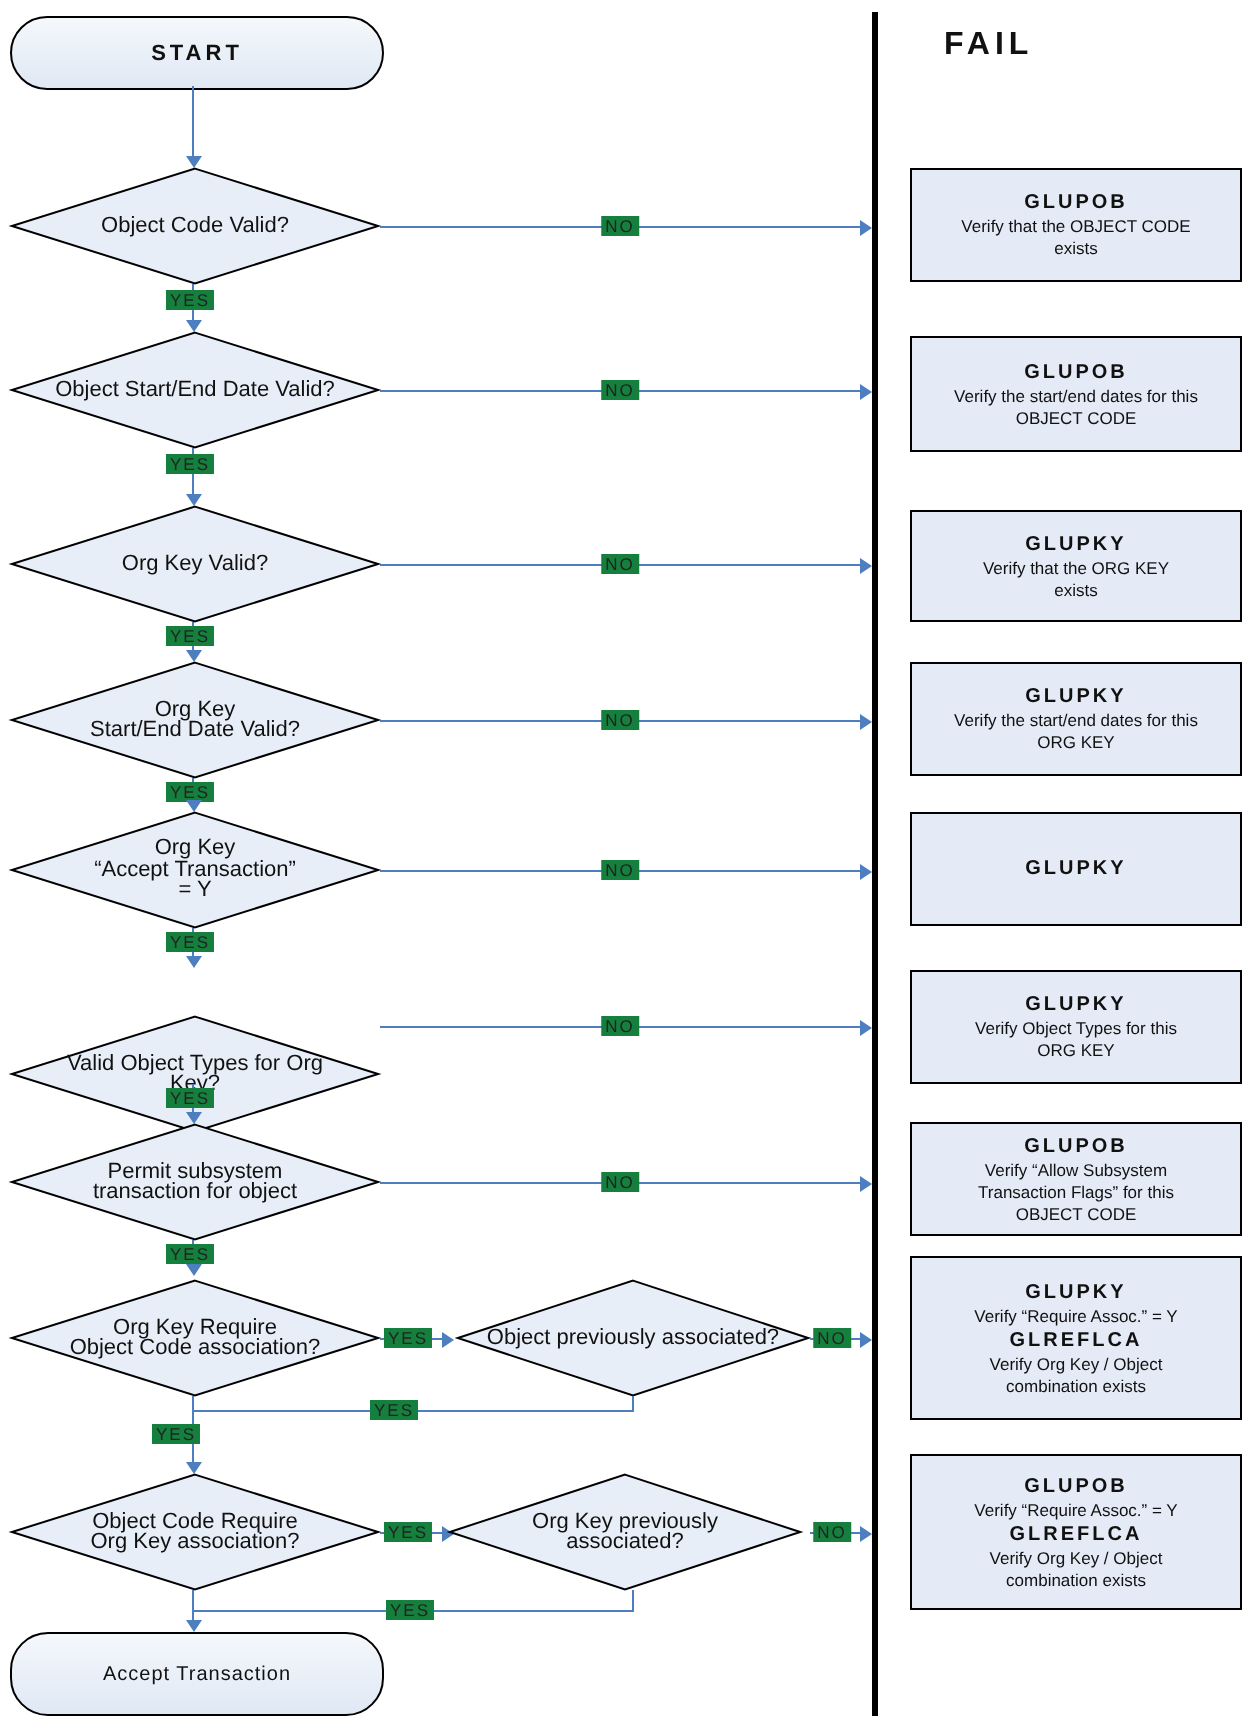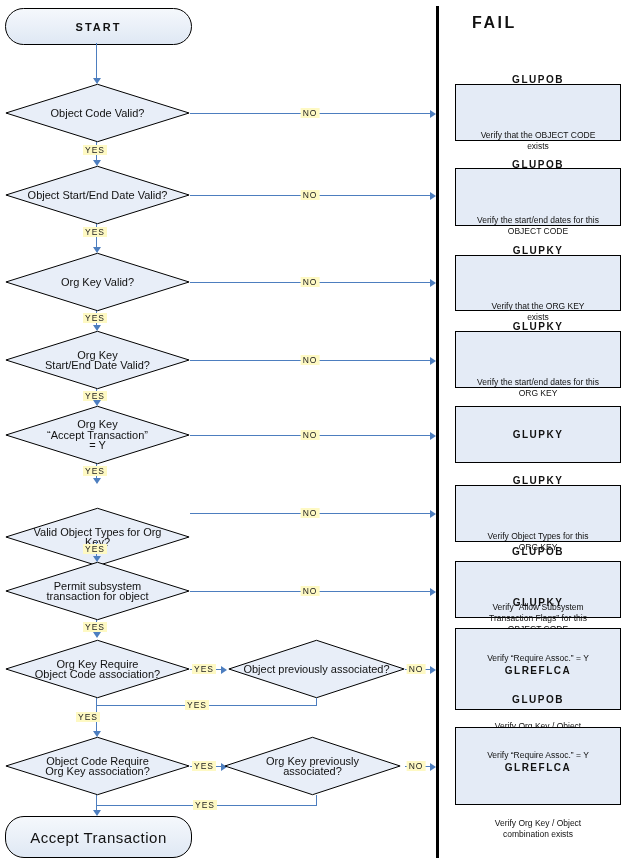--- a/index.html
+++ b/index.html
@@ -3,37 +3,37 @@
 <meta charset="utf-8">
 <style>
   html,body{margin:0;padding:0;background:#fff;}
   #canvas{position:relative;width:628px;height:866px;background:#fff;overflow:hidden;
           font-family:"Liberation Sans","DejaVu Sans",sans-serif;color:#111;}
   
   .vl{position:absolute;width:1px;background:var(--line);}
   .hl{position:absolute;height:1px;background:var(--line);}
   .arr-d{position:absolute;width:0;height:0;border-left:4px solid transparent;border-right:4px solid transparent;border-top:6px solid var(--line);}
   .arr-r{position:absolute;width:0;height:0;border-top:4px solid transparent;border-bottom:4px solid transparent;border-left:6px solid var(--line);}
-  .tag{position:absolute;transform:translateX(-50%);background:#fef9c3;padding:0 2px;
+  .tag{position:absolute;transform:translateX(-50%);background:#15803d;padding:0 2px;
        font-size:8.5px;line-height:10px;letter-spacing:1px;color:#222;white-space:nowrap;}
   
   .oval{position:absolute;border:1.4px solid #000;border-radius:19px;
         background:linear-gradient(180deg,#f5f8fc 0%,#dfe8f4 100%);
         display:flex;align-items:center;justify-content:center;text-align:center;}
   .oval.start{font-weight:bold;font-size:11px;letter-spacing:2px;}
-  .oval.end{font-size:15px;letter-spacing:0.5px;}
+  .oval.end{font-size:10px;letter-spacing:0.5px;}
   .diamond{position:absolute;}
   .diamond svg{position:absolute;left:0;top:0;width:100%;height:100%;overflow:visible;}
   .diamond polygon{fill:var(--fill);stroke:#000;stroke-width:1;vector-effect:non-scaling-stroke;}
   .dtext{position:absolute;left:0;top:0;width:100%;height:100%;display:flex;align-items:center;justify-content:center;
          text-align:center;font-size:11px;line-height:10.5px;white-space:pre-line;}
   .fbox{position:absolute;left:455px;width:166px;border:1px solid #000;background:var(--box);
         display:flex;flex-direction:column;justify-content:center;text-align:center;padding:2px 4px;box-sizing:border-box;}
   .ftitle{font-size:10px;font-weight:bold;letter-spacing:1.5px;line-height:13px;}
-  .fbody{font-size:8.5px;line-height:11px;white-space:pre-line;margin-top:44px;}
+  .fbody{font-size:8.5px;line-height:11px;white-space:pre-line;}
   .separator{position:absolute;background:#000;}
   .fail-title{position:absolute;font-size:16px;font-weight:bold;letter-spacing:2.5px;}
 </style>
 </head>
 <body>
 
 <div id="canvas">
 
   <div class="separator" style="left:436px;top:6px;width:3px;height:852px"></div>
   <div class="fail-title" style="left:472px;top:14px">FAIL</div>

